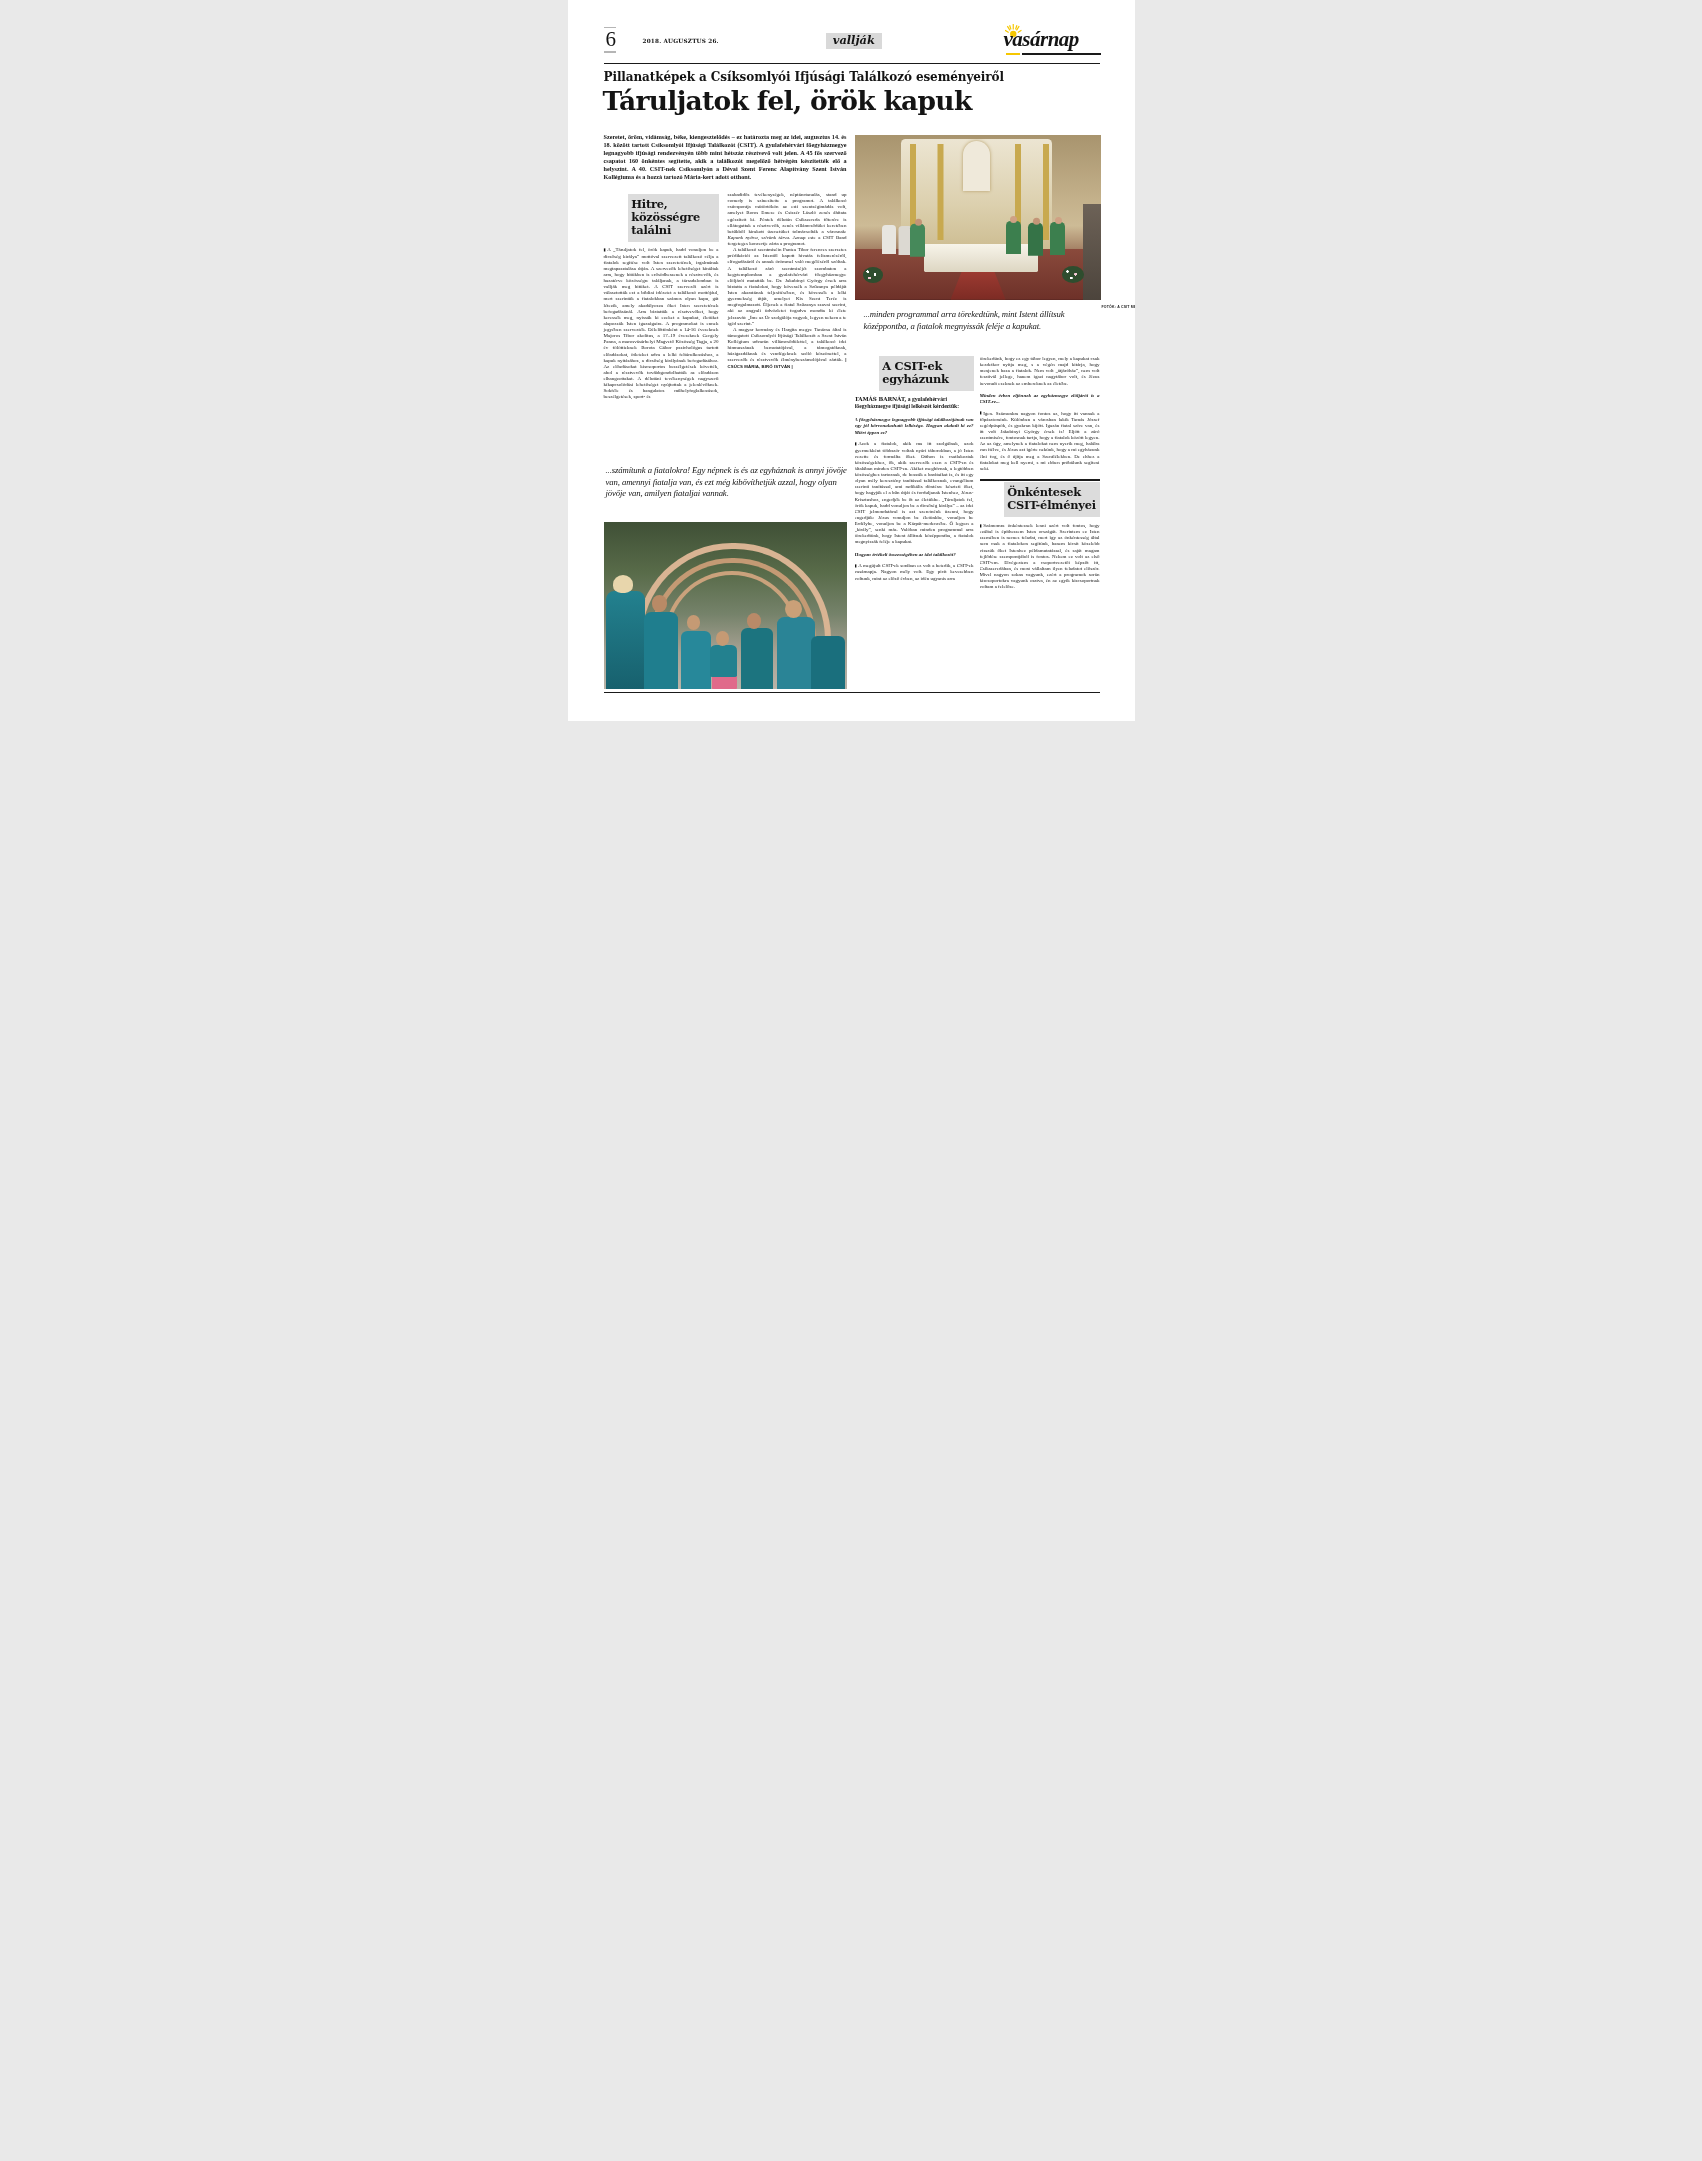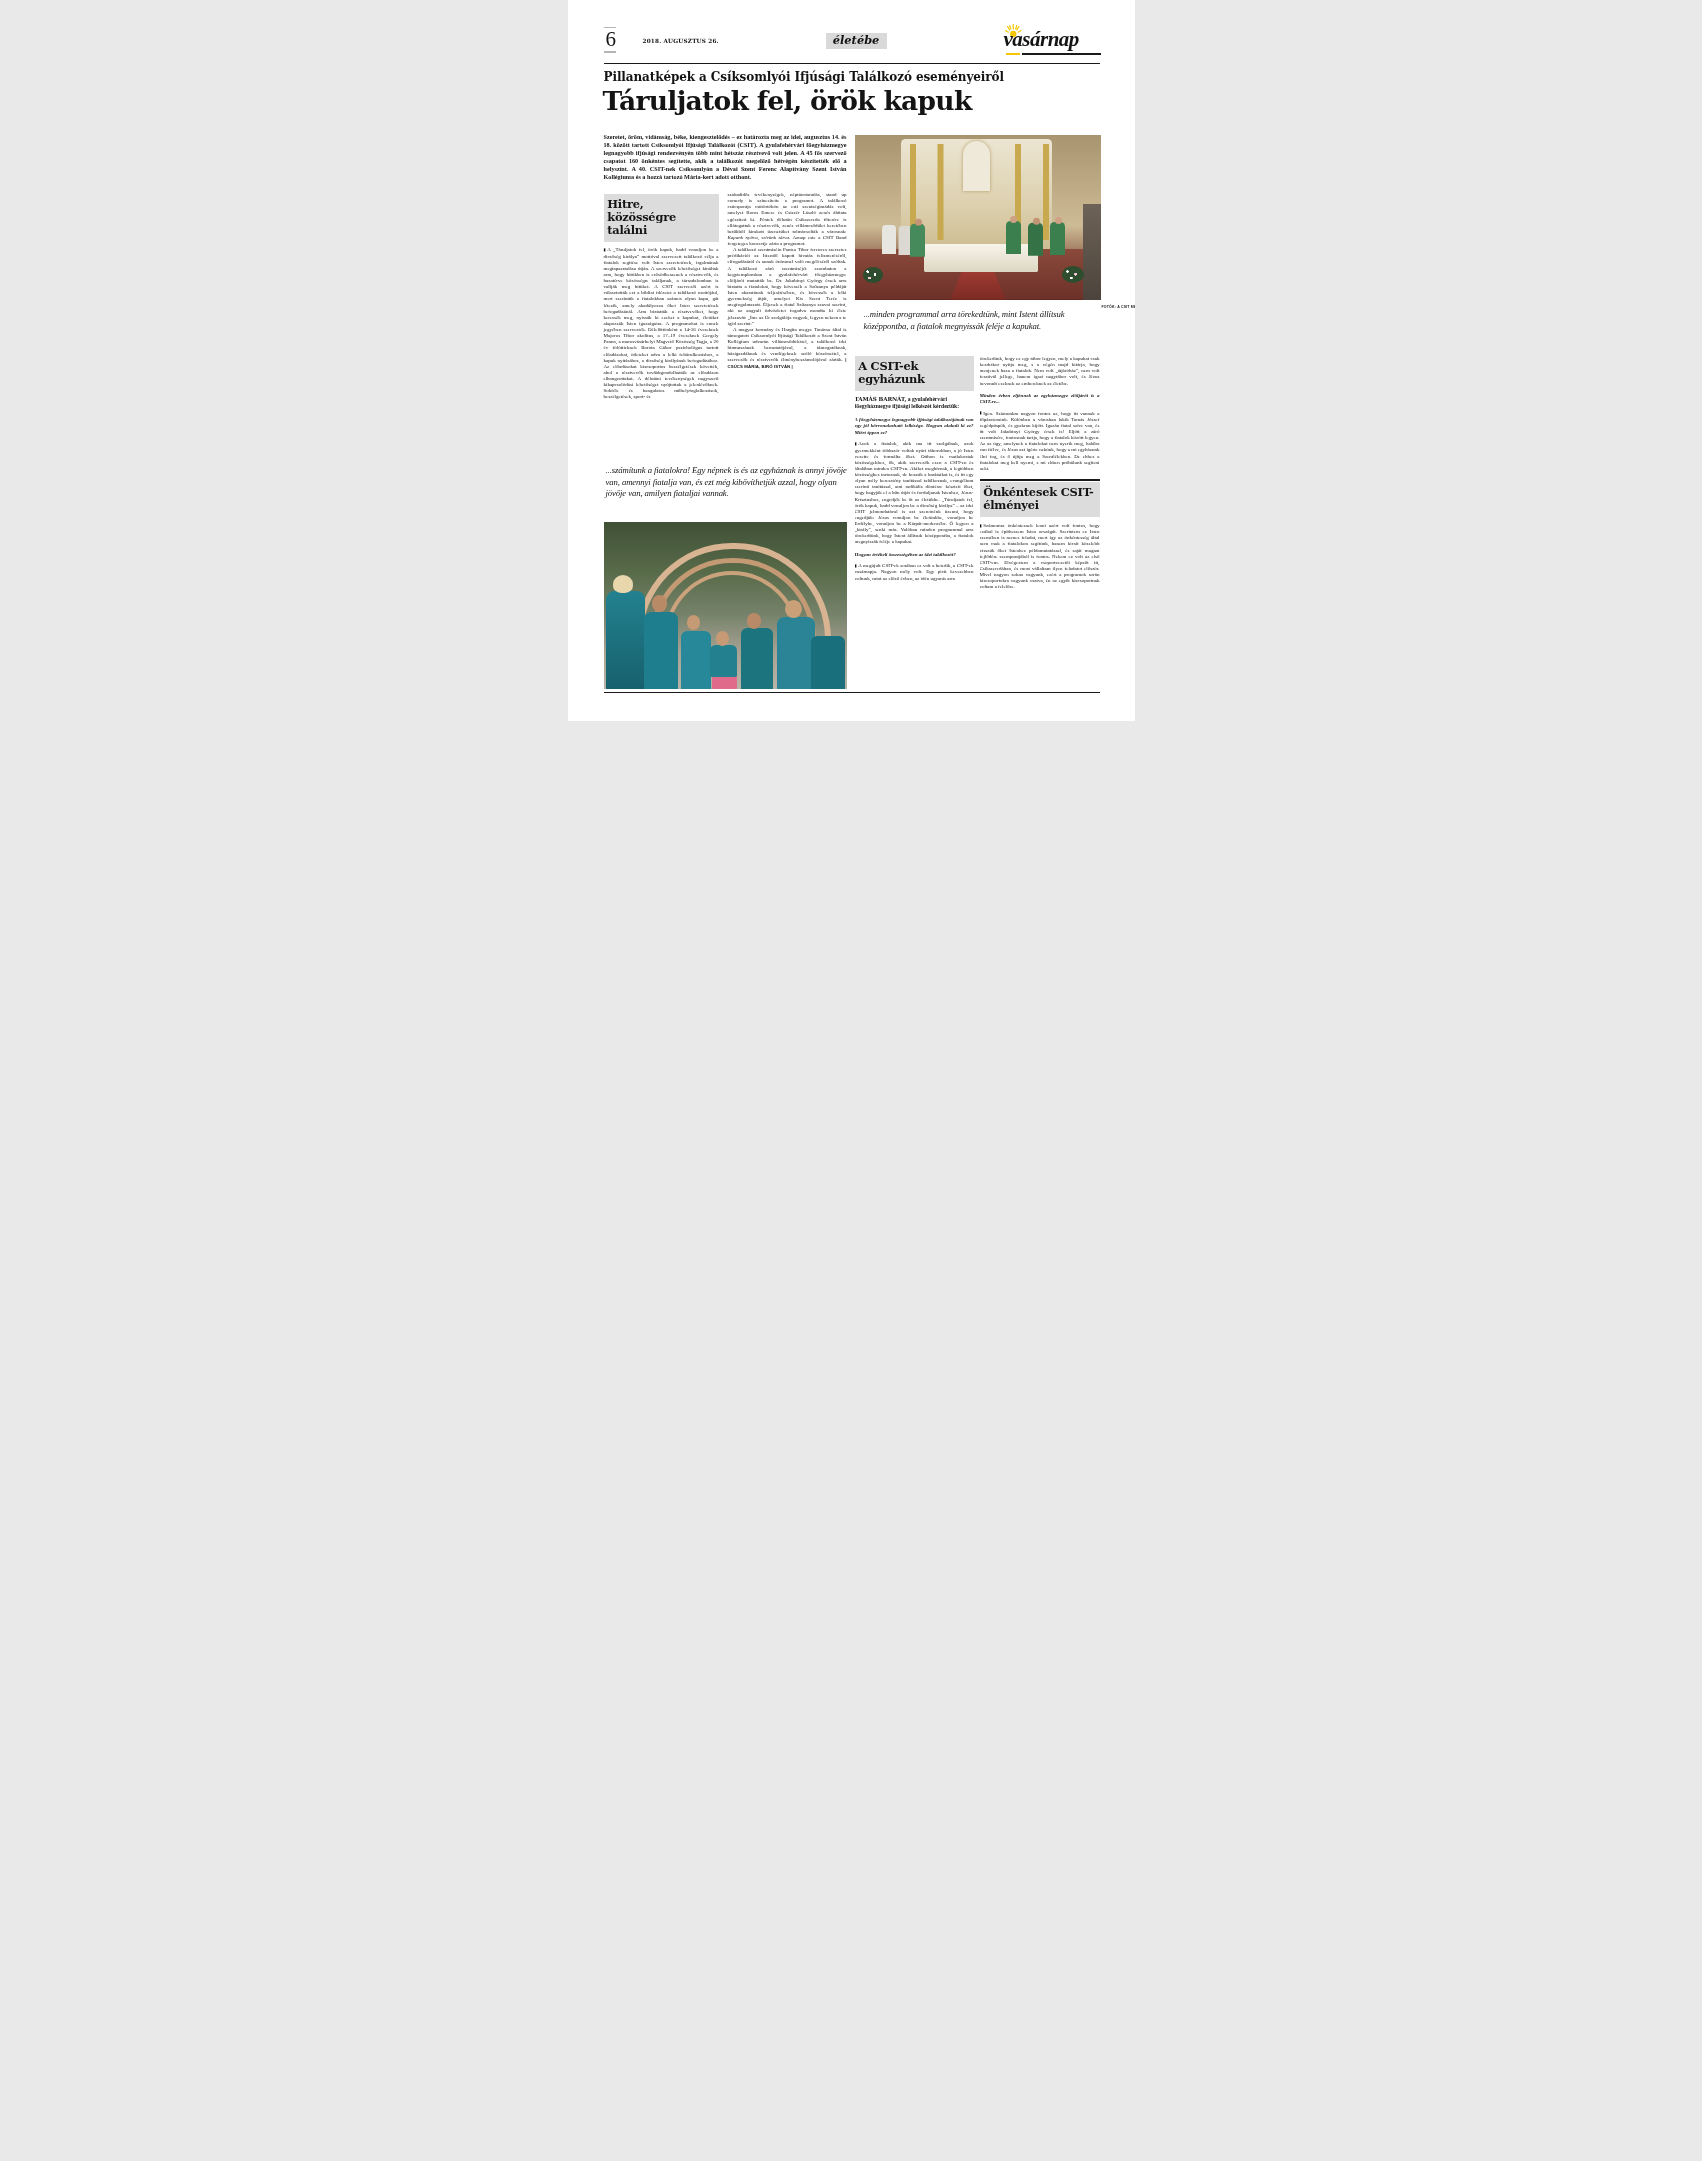--- a/index.html
+++ b/index.html
@@ -24,21 +24,21 @@
   .headline{font-family:"DejaVu Serif",serif;font-weight:bold;font-size:26.5px;letter-spacing:-0.7px;line-height:1;}
   .lead{font-size:6.2px;font-weight:bold;line-height:1.3;text-align:justify;}
 
   
   .body-text{font-size:5px;line-height:1.225;text-align:justify;}
   .body-text p{margin:0;}
   .body-text p + p{margin-top:0;}
   .indent{text-indent:5.5px;}
   .marker{font-family:"DejaVu Sans",sans-serif;font-size:4.1px;margin-right:1.4px;position:relative;top:-0.5px;}
   .section-box{background:#dcdcdc;font-family:"DejaVu Serif",serif;font-weight:bold;font-size:11.4px;
-               line-height:1.16;padding:3.7px 2.7px 4.6px 3.7px;letter-spacing:-0.2px;}
+               line-height:1.16;padding:3.7px 2.7px 4.6px 3.7px;letter-spacing:-0.2px;margin-left:24px;}
   .byline{font-family:"Liberation Sans",sans-serif;font-weight:bold;font-size:4.3px;letter-spacing:0.1px;}
   .quote{font-style:italic;font-size:8.7px;line-height:1.34;letter-spacing:-0.1px;}
   .q{font-weight:bold;font-style:italic;font-size:5px;line-height:1.25;text-align:justify;margin:6px 0 5.5px 0;}
   .intro{font-size:5.6px;font-weight:bold;line-height:1.3;margin:5.5px 0 6.4px 0;}
   .intro .name{font-family:"DejaVu Serif",serif;letter-spacing:-0.1px;}
   .credit{font-family:"Liberation Sans",sans-serif;font-weight:bold;font-size:3.5px;letter-spacing:0.2px;
           white-space:nowrap;transform:rotate(-90deg);transform-origin:0 0;color:#1a1a1a;}
 
   
   .photo{overflow:hidden;}
@@ -49,21 +49,21 @@
 </head>
 <body>
 
 <div class="page">
 
   <div class="abs graybar" style="left:36px;top:26.5px;"></div>
   <div class="abs pagenum" style="left:38px;top:29px;">6</div>
   <div class="abs graybar" style="left:36px;top:51px;"></div>
   <div class="abs date" style="left:75px;top:38px;">2018. AUGUSZTUS 26.</div>
 
-  <div class="abs fokusz" style="left:258px;top:33px;">életébe</div>
+  <div class="abs fokusz" style="left:258px;top:33px;">vallják</div>
 
   <div class="abs" style="left:436px;top:25px;width:97px;height:32px;">
     <svg width="16.5" height="14.6" viewBox="0 0 36 32" style="position:absolute;left:1.8px;top:-1.8px;">
       <g fill="#f6c700">
         <circle cx="18" cy="24" r="7"></circle>
         <g stroke="#f6c700" stroke-width="2.6">
           <line x1="18" y1="14" x2="18" y2="2"></line>
           <line x1="11" y1="16" x2="5" y2="7"></line>
           <line x1="25" y1="16" x2="31" y2="7"></line>
           <line x1="8" y1="21" x2="0" y2="16"></line>

